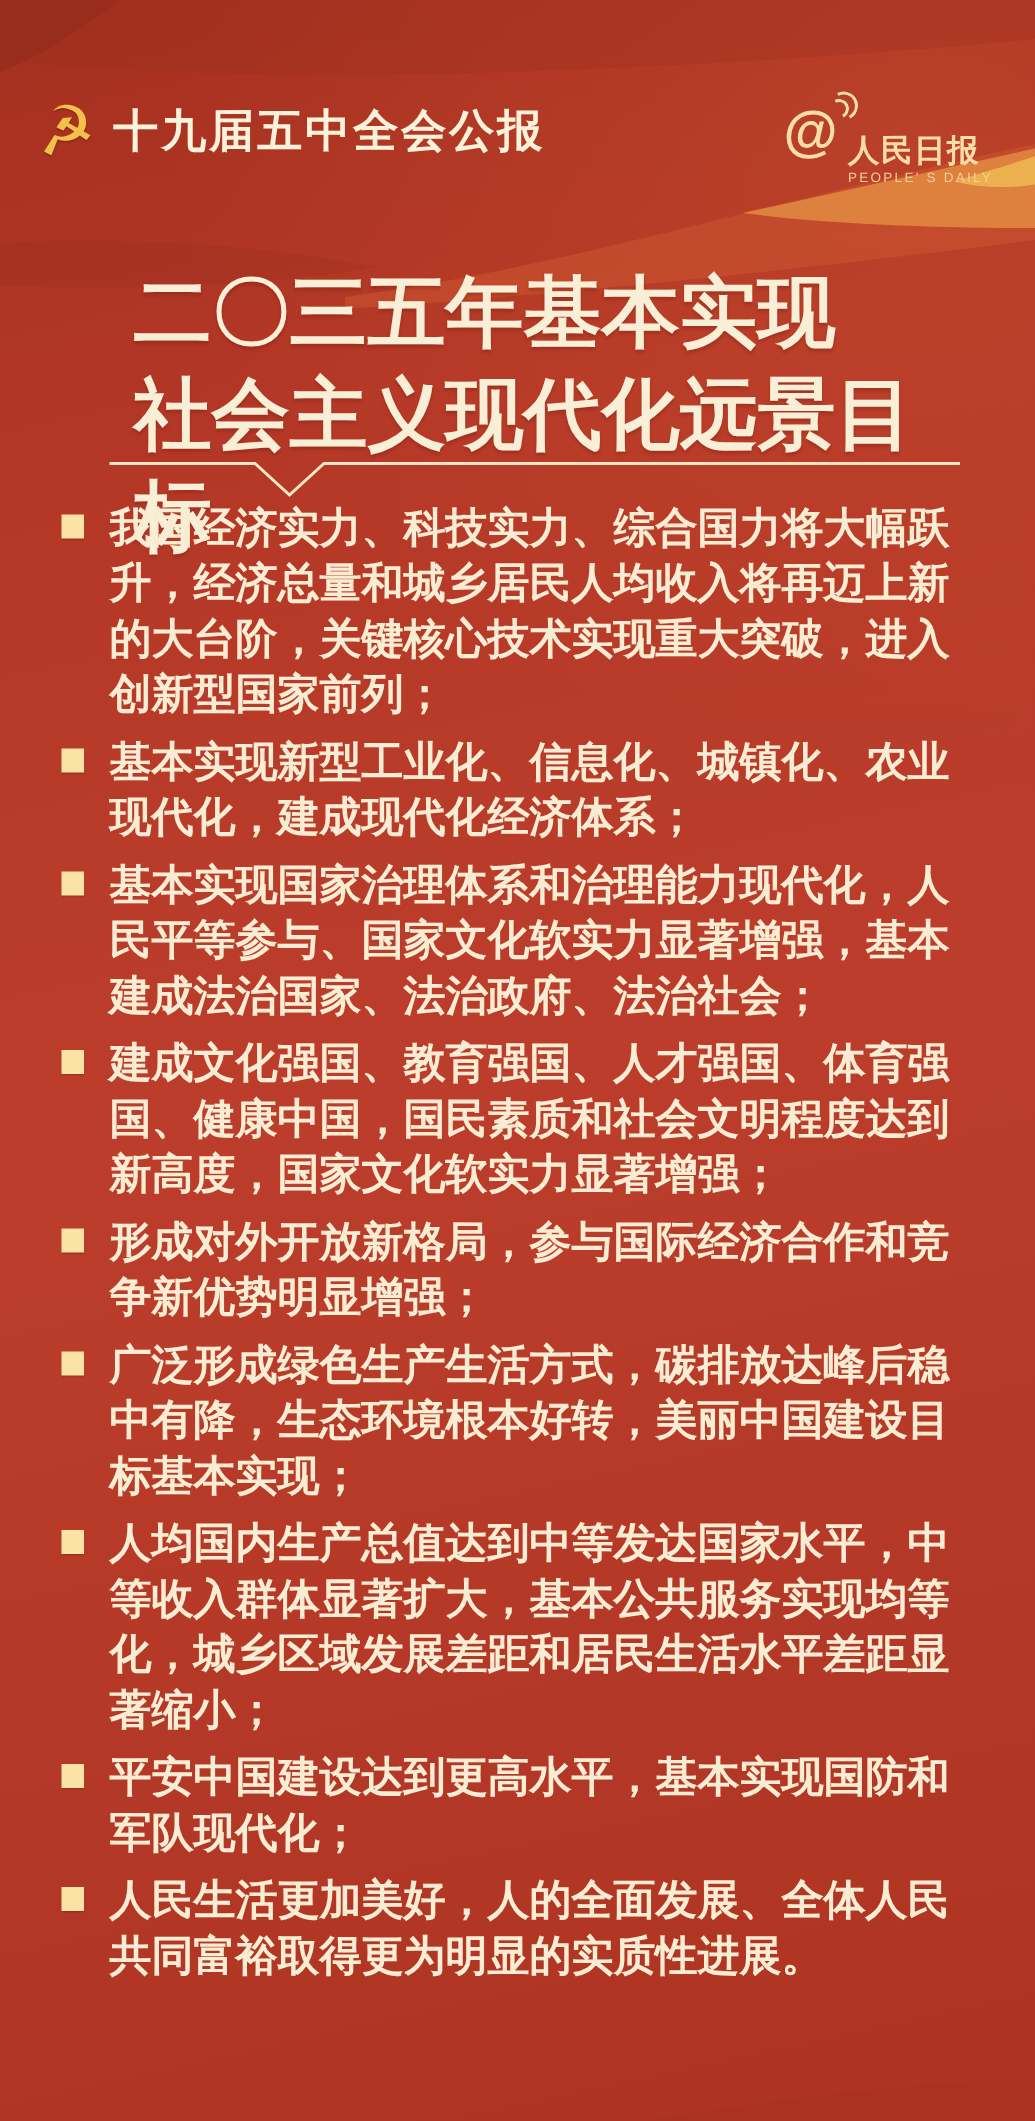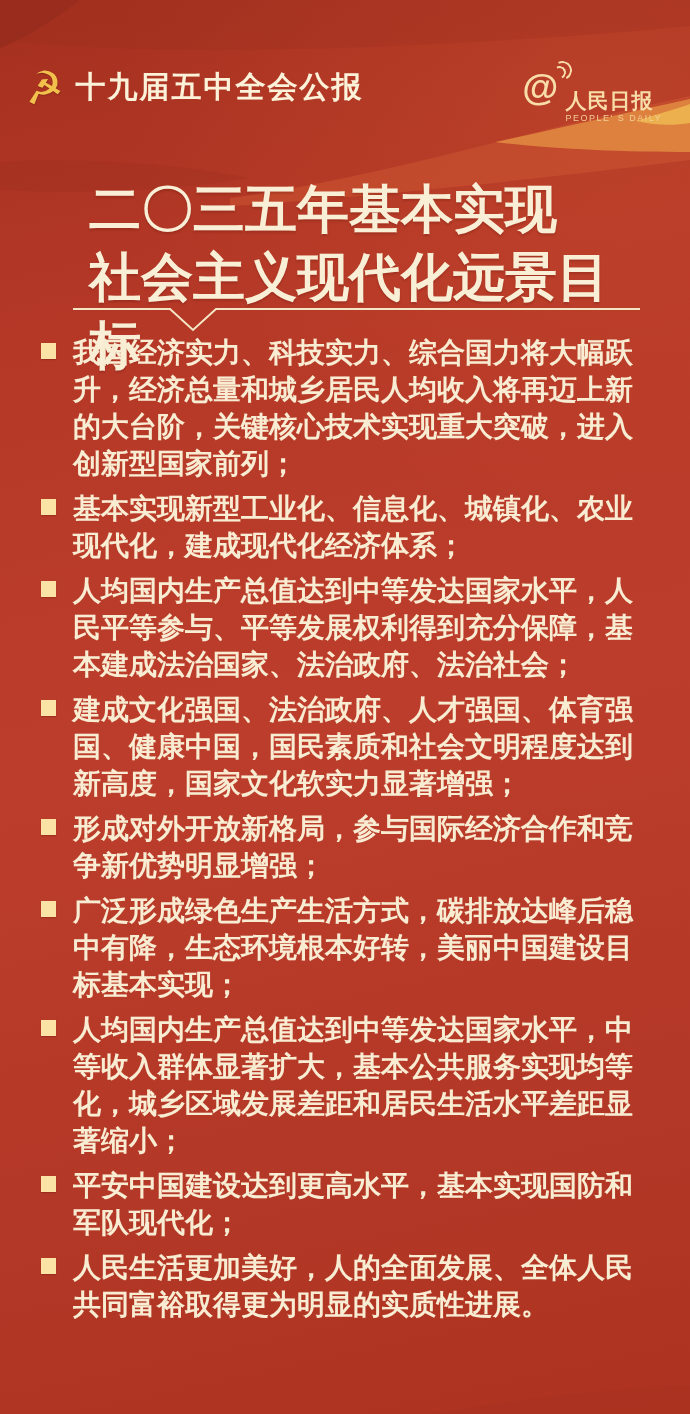--- a/index.html
+++ b/index.html
@@ -124,25 +124,25 @@
     <li class="goal">
       <span class="bullet"></span>
       <span class="goal-text">我国经济实力、科技实力、综合国力将大幅跃升，经济总量和城乡居民人均收入将再迈上新的大台阶，关键核心技术实现重大突破，进入创新型国家前列；</span>
     </li>
     <li class="goal">
       <span class="bullet"></span>
       <span class="goal-text">基本实现新型工业化、信息化、城镇化、农业现代化，建成现代化经济体系；</span>
     </li>
     <li class="goal">
       <span class="bullet"></span>
-      <span class="goal-text">人均国内生产总值达到中等发达国家水平，人民平等参与、平等发展权利得到充分保障，基本建成法治国家、法治政府、法治社会；</span>
+      <span class="goal-text">基本实现国家治理体系和治理能力现代化，人民平等参与、国家文化软实力显著增强，基本建成法治国家、法治政府、法治社会；</span>
     </li>
     <li class="goal">
       <span class="bullet"></span>
-      <span class="goal-text">建成文化强国、法治政府、人才强国、体育强国、健康中国，国民素质和社会文明程度达到新高度，国家文化软实力显著增强；</span>
+      <span class="goal-text">建成文化强国、教育强国、人才强国、体育强国、健康中国，国民素质和社会文明程度达到新高度，国家文化软实力显著增强；</span>
     </li>
     <li class="goal">
       <span class="bullet"></span>
       <span class="goal-text">形成对外开放新格局，参与国际经济合作和竞争新优势明显增强；</span>
     </li>
     <li class="goal">
       <span class="bullet"></span>
       <span class="goal-text">广泛形成绿色生产生活方式，碳排放达峰后稳中有降，生态环境根本好转，美丽中国建设目标基本实现；</span>
     </li>
     <li class="goal">

